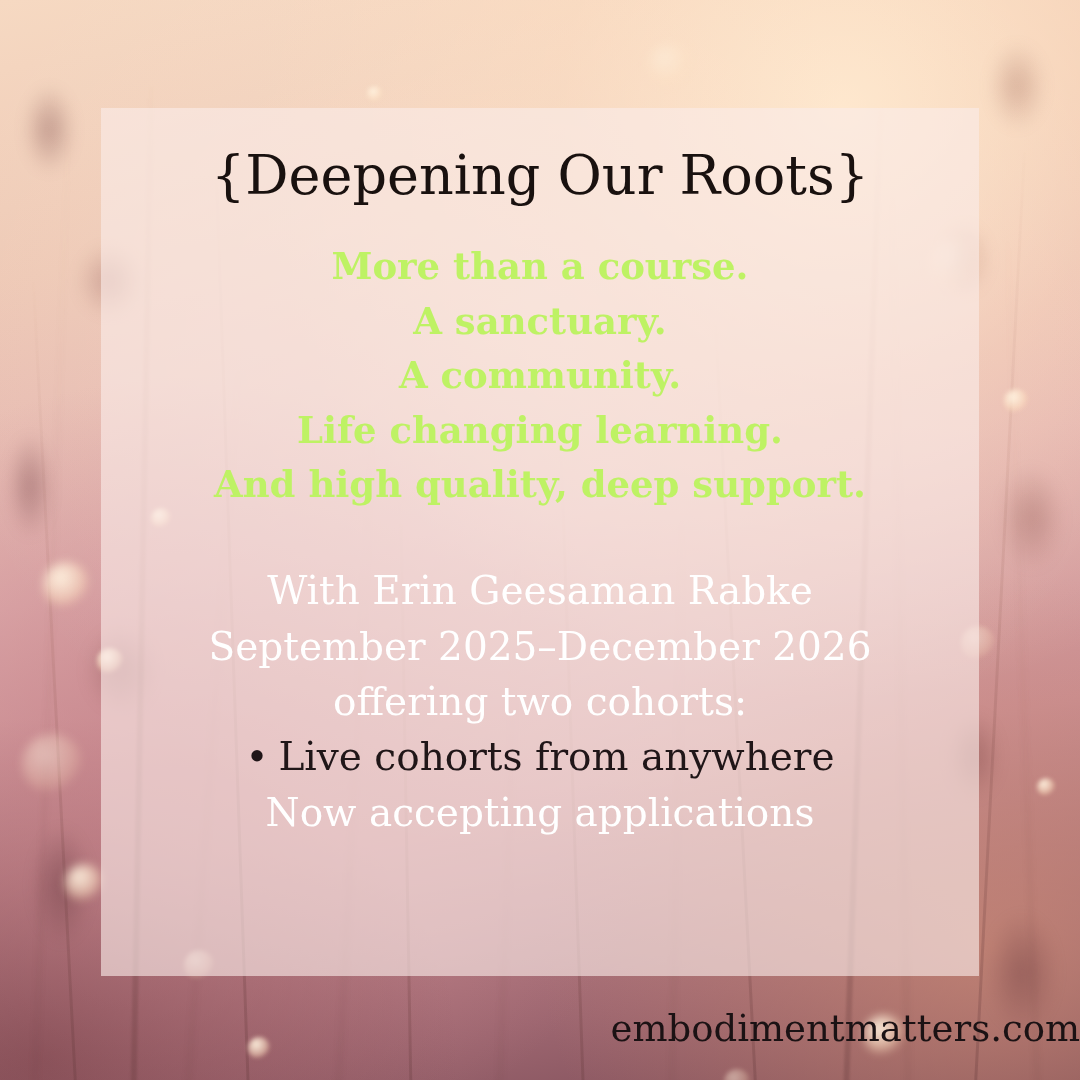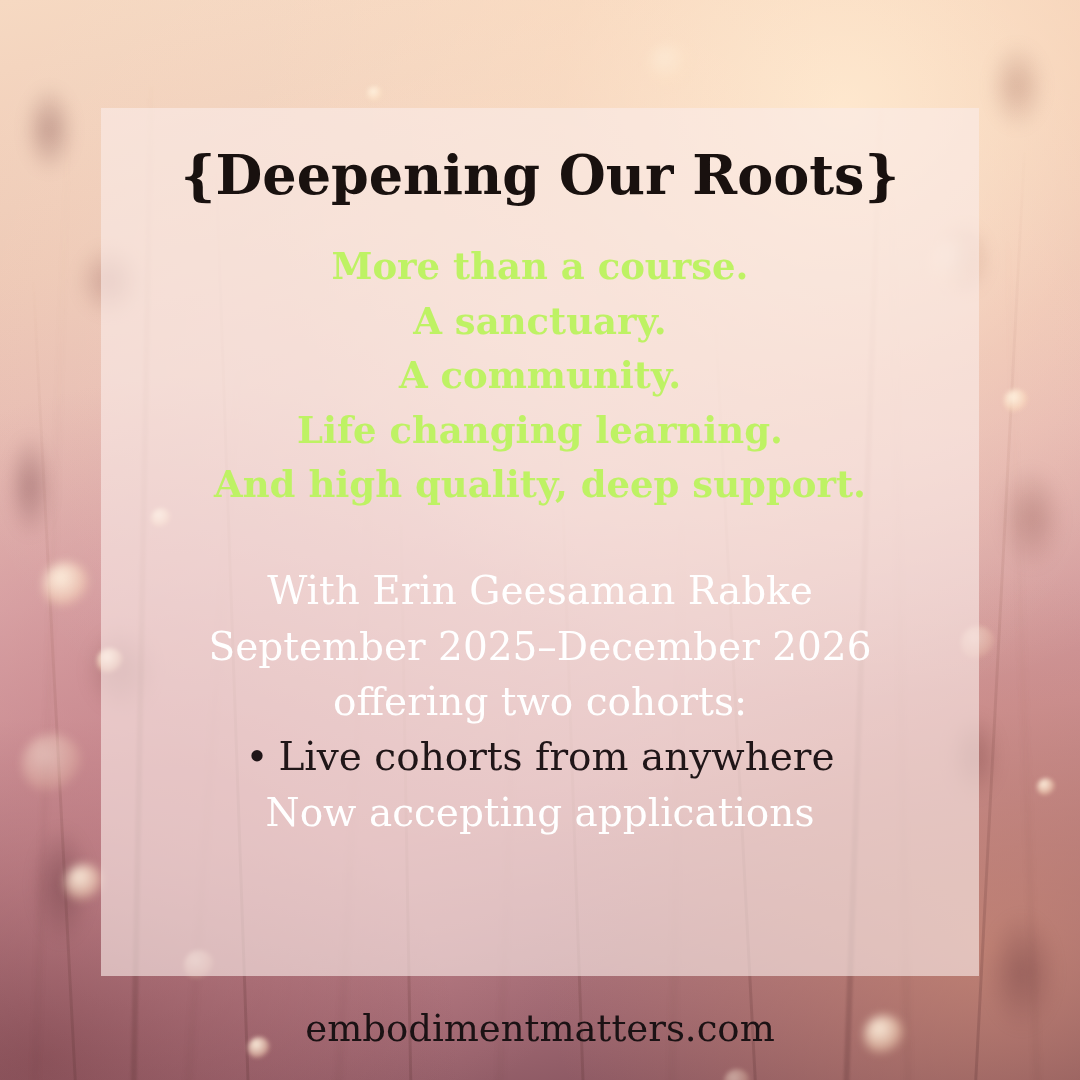--- a/index.html
+++ b/index.html
@@ -117,21 +117,21 @@
     font-variant: small-caps;
     text-transform: capitalize;
     font-weight: 400;
     margin: 14px 0 0 0;
     color: #19110f;
   }
   .subtitle {
     font-size: 54px;
     line-height: 1.1;
     margin: 12px 0 0 0;
-    font-weight: 700;
+    font-weight: 400;
     color: #19110f;
   }
 
   .lines {
     margin-top: 34px;
   }
   .line {
     font-size: 37px;
     line-height: 1.47;
     color: #bef264;
@@ -155,21 +155,21 @@
   .bullet-dot {
     display: inline-block;
     margin-right: 10px;
   }
 
   .footer {
     position: absolute;
     left: 0;
     right: 0;
     bottom: 30px;
-    text-align: center;
+    text-align: right;
     font-size: 37px;
     color: #1b1214;
     font-family: "DejaVu Serif", "Liberation Serif", serif;
   }
 </style>
 </head>
 <body>
 
 <div class="poster">
 

